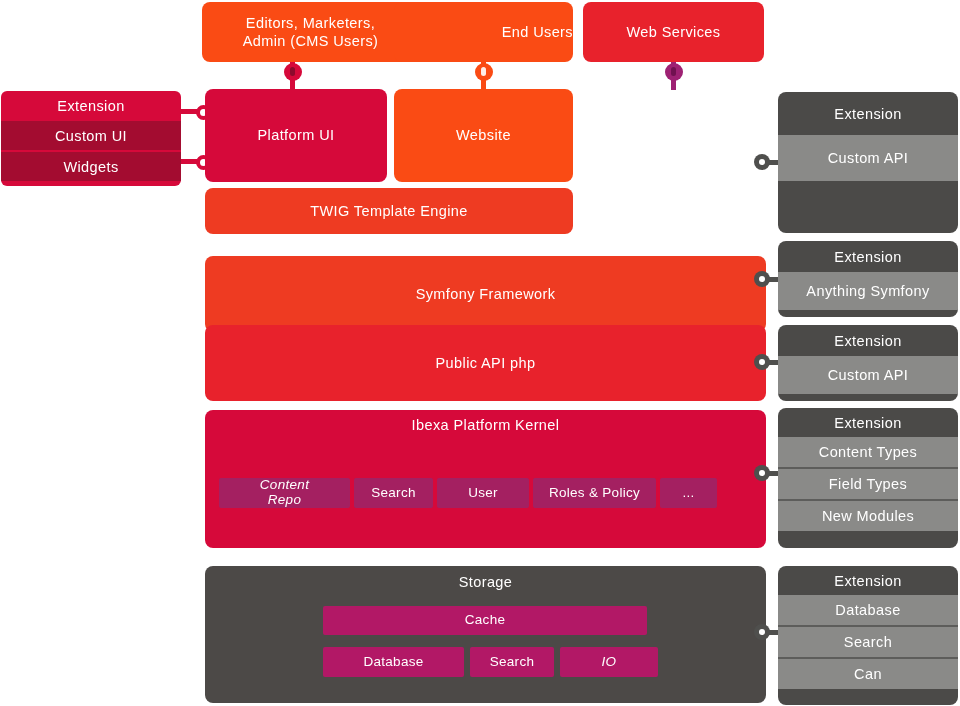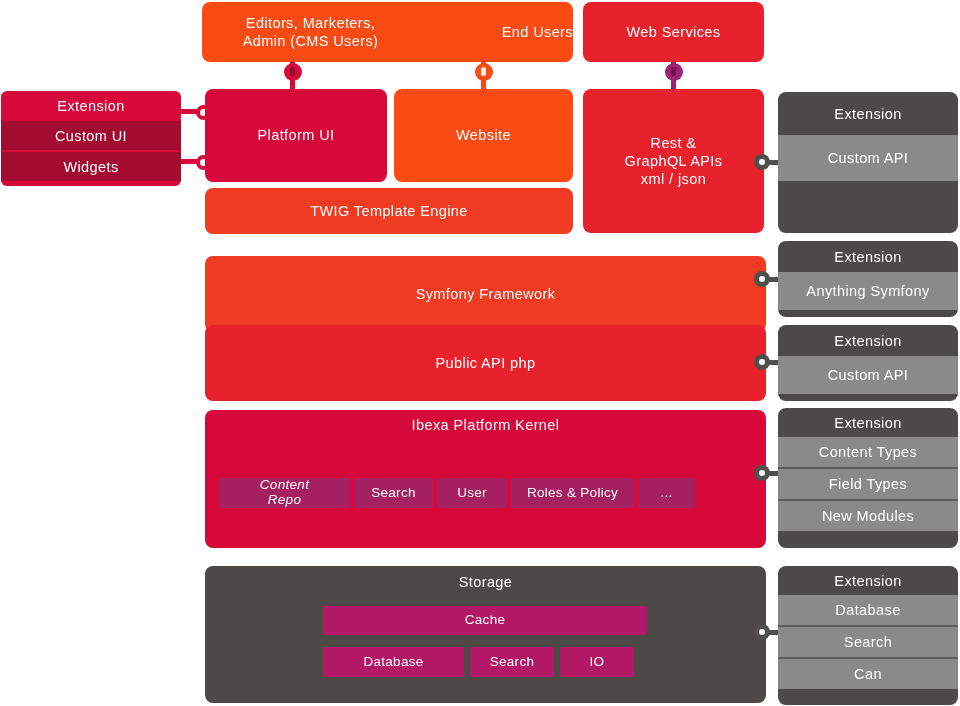--- a/index.html
+++ b/index.html
@@ -103,54 +103,49 @@
   <div class="lconn-dot" style="left:196px;top:105px;"></div>
   <div class="lconn-stem" style="left:181px;top:159px;"></div>
   <div class="lconn-dot" style="left:196px;top:155px;"></div>
 
   <div class="box bg-crimson" style="left:205px;top:89px;width:182px;height:93px;">
     <span>Platform UI</span>
   </div>
   <div class="box bg-orange" style="left:394px;top:89px;width:179px;height:93px;">
     <span>Website</span>
   </div>
-  <div class="box bg-red" style="left:583px;top:89px;width:181px;height:144px;">
-    <span>Rest &amp;
-GraphQL APIs
-xml / json</span>
-  </div>
 
   <div class="box bg-redorange" style="left:205px;top:188px;width:368px;height:46px;justify-content:center;">
     <span>TWIG Template Engine</span>
   </div>
   <div class="box bg-redorange" style="left:205px;top:256px;width:561px;height:76px;">
     <span>Symfony Framework</span>
   </div>
   <div class="box bg-red" style="left:205px;top:325px;width:561px;height:76px;">
     <span>Public API php</span>
   </div>
 
   <div class="box bg-crimson" style="left:205px;top:410px;width:561px;height:138px;border-radius:8px;"></div>
   <div class="inner-title" style="left:205px;top:417px;width:561px;">Ibexa Platform Kernel</div>
   <div class="module-row" style="left:219px;top:478px;">
     <div class="module" style="width:131px;font-style:italic;">Content
 Repo</div>
     <div class="module" style="width:79px;">Search</div>
-    <div class="module" style="width:70px;">User</div>
+    <div class="module" style="width:92px;">User</div>
     <div class="module" style="width:123px;">Roles &amp; Policy</div>
     <div class="module" style="width:57px;">...</div>
   </div>
 
   <div class="box" style="left:205px;top:566px;width:561px;height:137px;background:var(--storage_gray);"></div>
   <div class="inner-title" style="left:205px;top:574px;width:561px;">Storage</div>
   <div class="module s-module" style="position:absolute;left:323px;top:606px;width:324px;height:29px;">Cache</div>
   <div class="module-row" style="left:323px;top:647px;gap:6px;">
     <div class="module s-module" style="width:141px;">Database</div>
     <div class="module s-module" style="width:84px;">Search</div>
-    <div class="module s-module" style="width:74px;">IO</div>
+    <div class="module s-module" style="width:98px;font-style:italic;">IO</div>
   </div>
 
   <div class="rconn-stem" style="left:762px;top:160px;"></div>
   <div class="rconn-dot" style="left:754px;top:154px;"></div>
   <div class="rconn-stem" style="left:762px;top:277px;"></div>
   <div class="rconn-dot" style="left:754px;top:271px;"></div>
   <div class="rconn-stem" style="left:762px;top:360px;"></div>
   <div class="rconn-dot" style="left:754px;top:354px;"></div>
   <div class="rconn-stem" style="left:762px;top:471px;"></div>
   <div class="rconn-dot" style="left:754px;top:465px;"></div>

